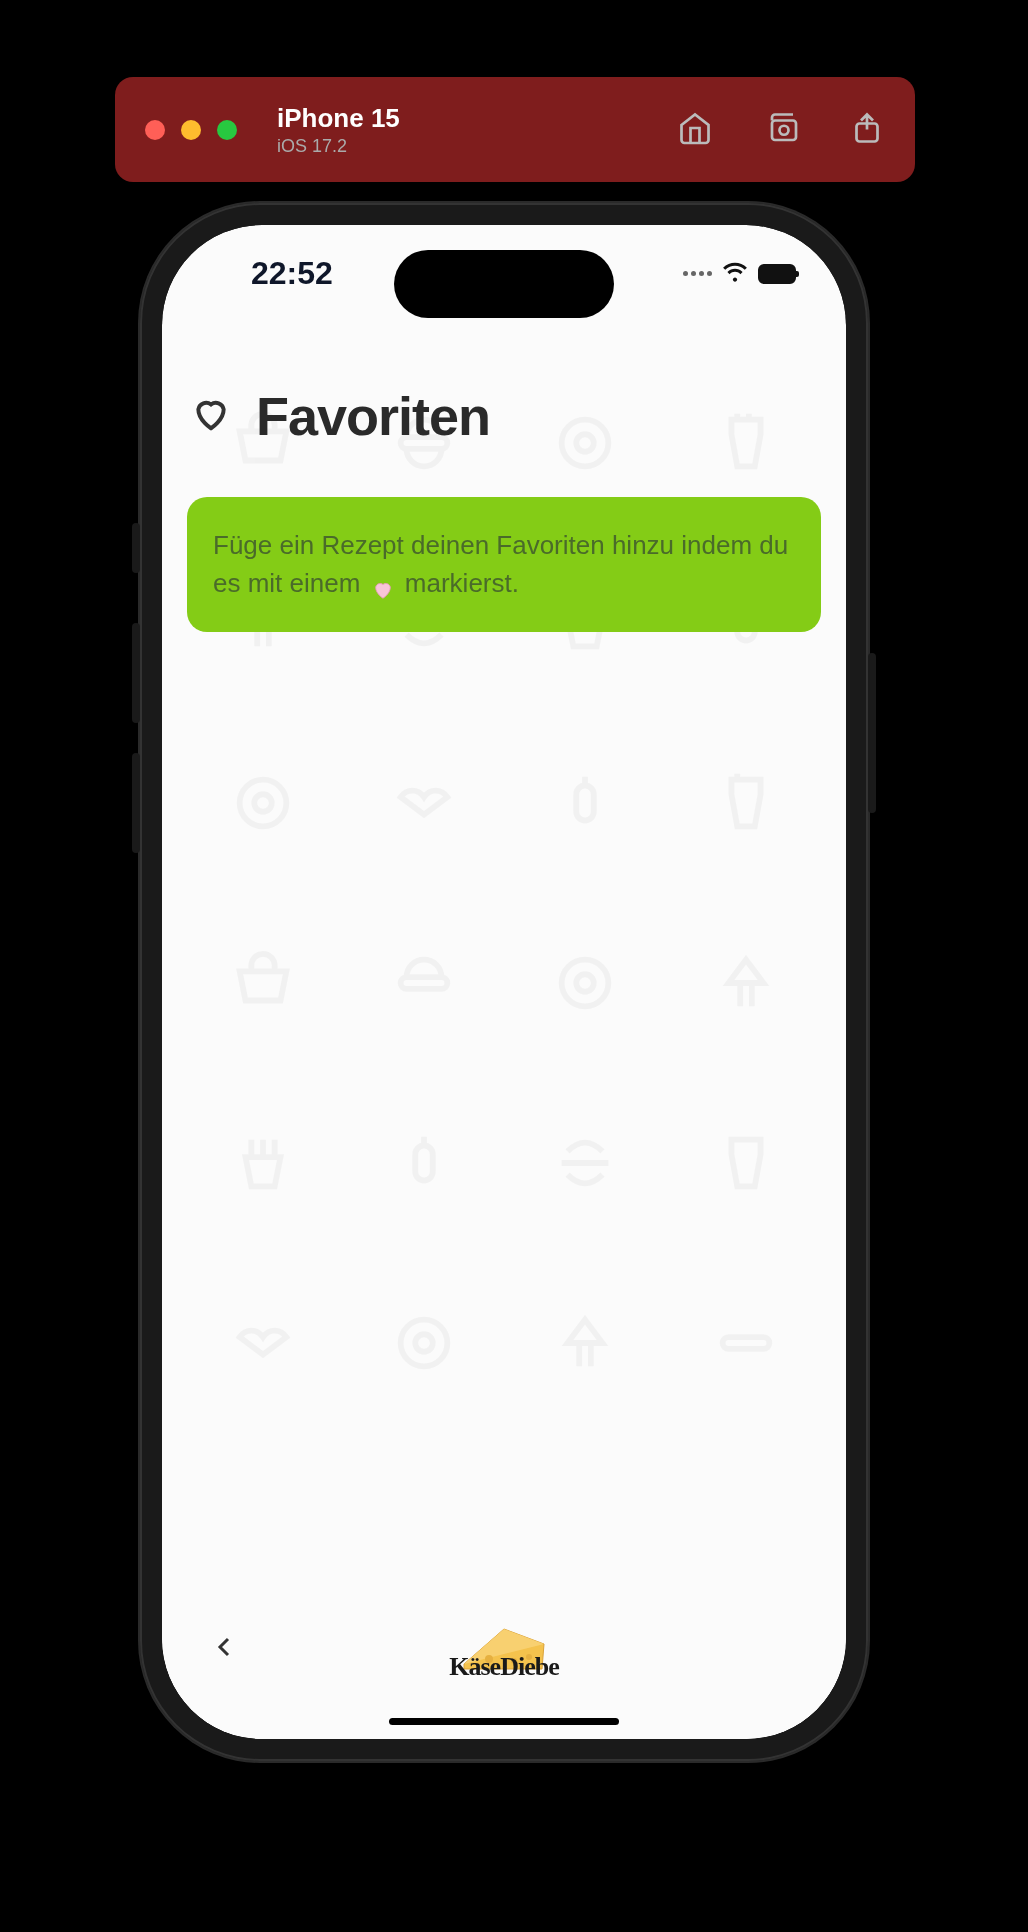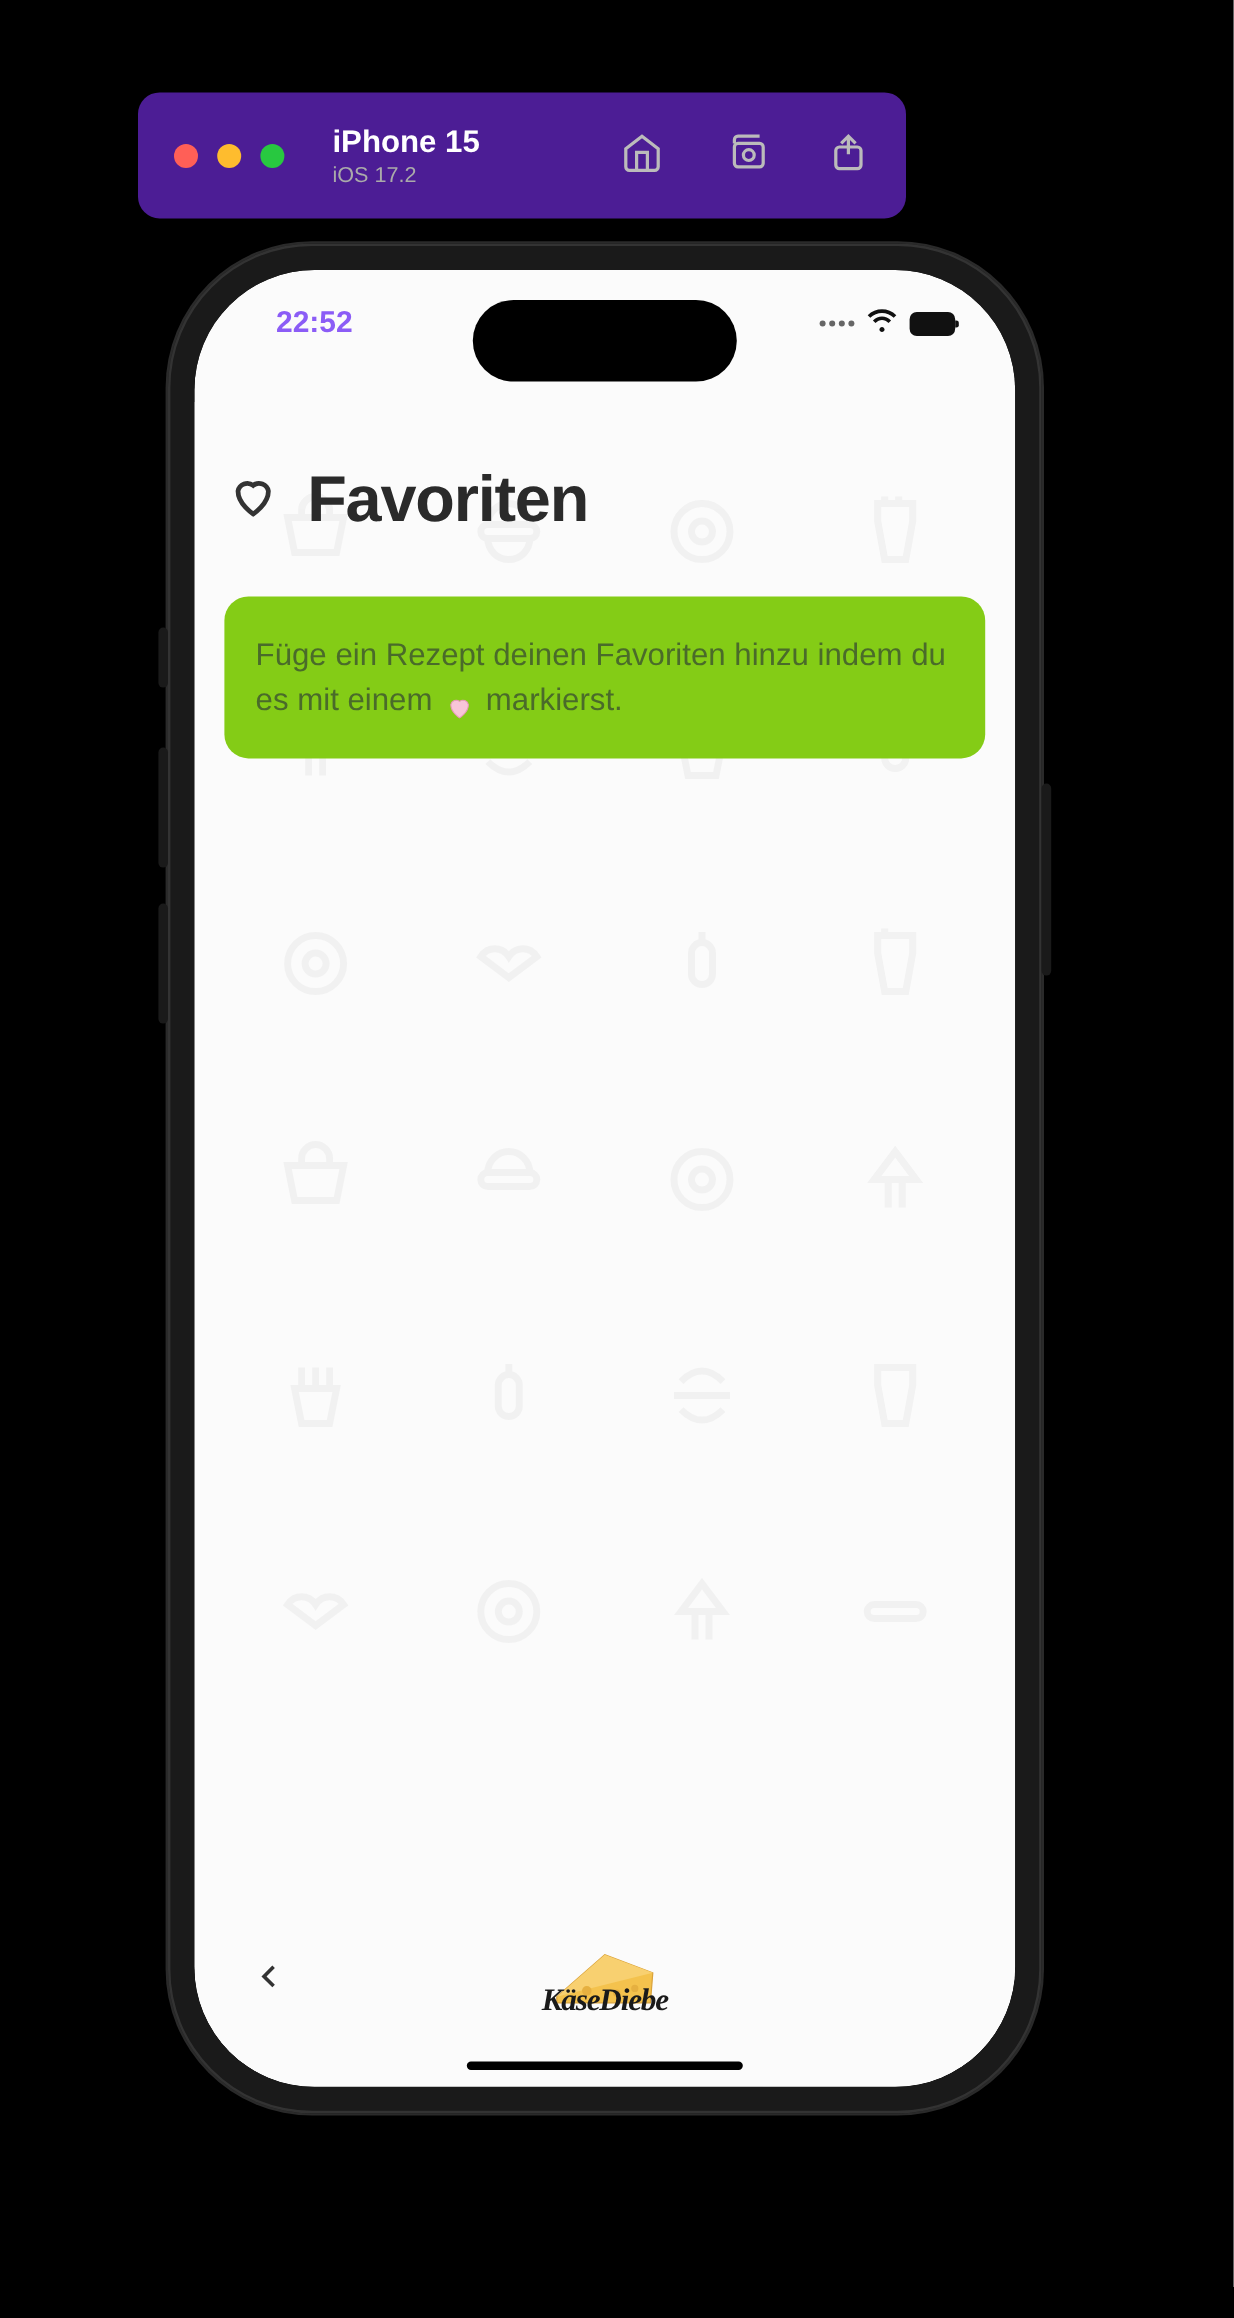--- a/index.html
+++ b/index.html
@@ -10,23 +10,23 @@
       font-family: -apple-system, BlinkMacSystemFont, 'Segoe UI', sans-serif;
       position: relative;
       overflow: hidden;
     }
 
     
     .sim-window {
       position: absolute;
       left: 115px;
       top: 77px;
-      width: 640px;
+      width: 800px;
       height: 105px;
-      background: #4c1d95;
+      background: #7f1d1d;
       border-radius: 18px;
       display: flex;
       align-items: center;
       padding: 0 30px;
     }
     .traffic-lights {
       display: flex;
       gap: 16px;
     }
     .dot {
@@ -120,24 +120,24 @@
       top: 30px;
       left: 0;
       right: 0;
       display: flex;
       justify-content: space-between;
       align-items: center;
       padding: 0 50px;
       z-index: 5;
     }
     .status-time {
-      font-size: 25px;
+      font-size: 32px;
       font-weight: 700;
-      color: #8b5cf6;
-      margin-left: 18px;
+      color: #0f172a;
+      margin-left: 39px;
     }
     .status-right {
       display: flex;
       align-items: center;
       gap: 10px;
     }
     .cellular-dots {
       display: flex;
       gap: 3px;
     }
@@ -253,21 +253,20 @@
     .bottom-bar {
       position: absolute;
       bottom: 30px;
       left: 0;
       right: 0;
       height: 120px;
       display: flex;
       align-items: center;
       justify-content: center;
       z-index: 5;
-      font-style: italic;
     }
     .back-chevron {
       position: absolute;
       left: 50px;
       cursor: pointer;
     }
     .back-chevron svg {
       width: 24px;
       height: 34px;
       stroke: #333;

